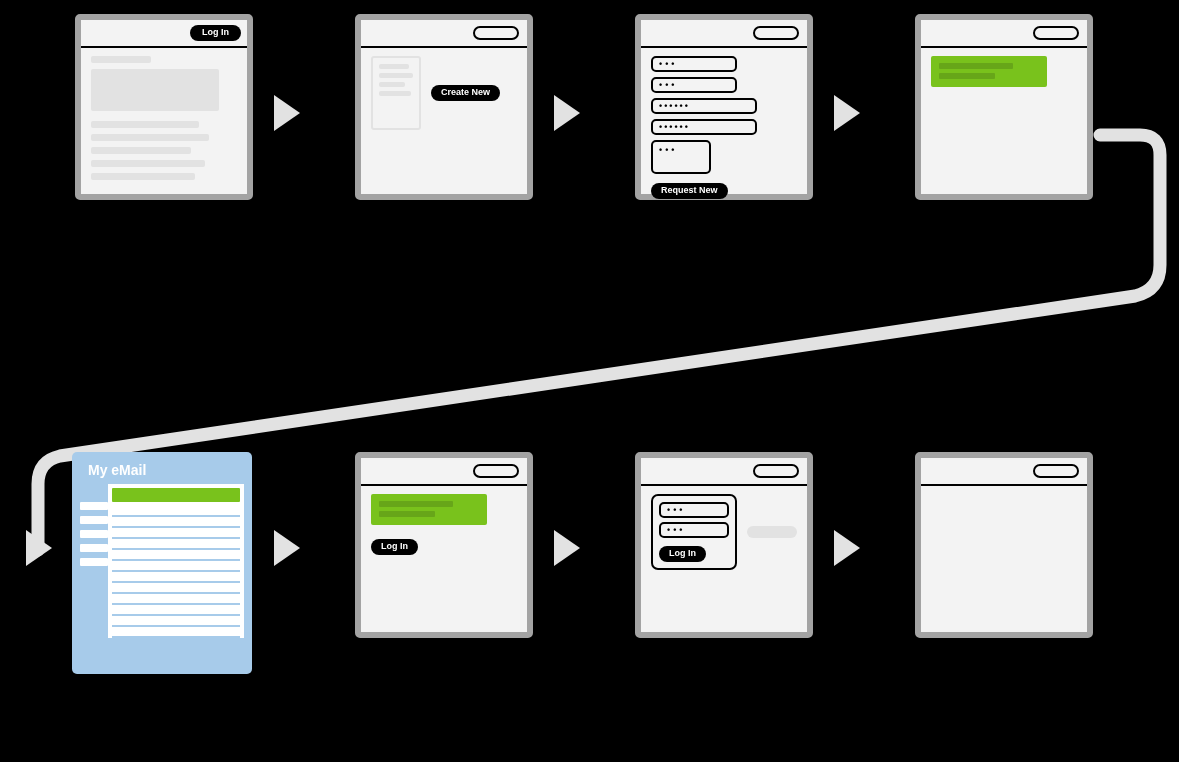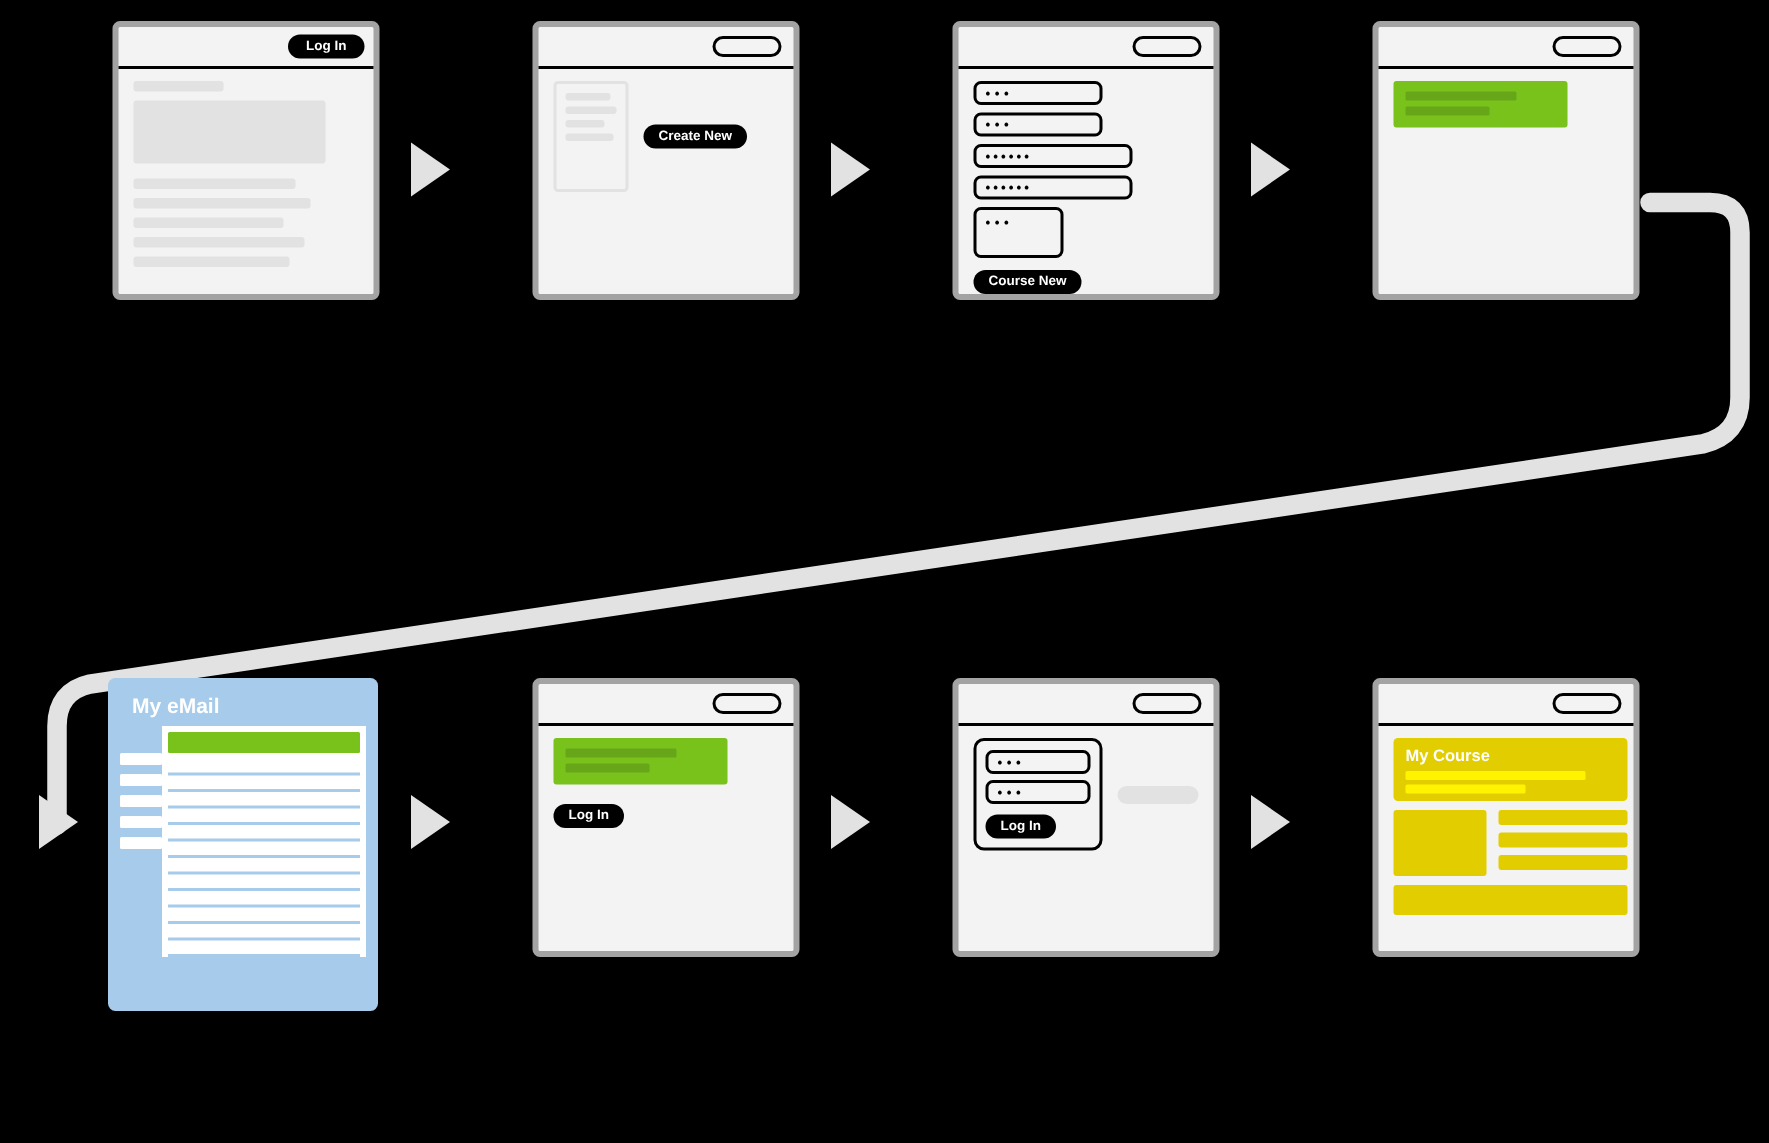--- a/index.html
+++ b/index.html
@@ -11,21 +11,21 @@
     position: relative;
     font-family: "Helvetica Neue", Helvetica, Arial, sans-serif;
     font-weight: 700;
   }
   svg.flowline { position: absolute; top: 0; left: 0; pointer-events: none; }
   .stage { position: absolute; }
 
   
   .win {
     background: #F3F3F3;
-    border: 4px solid #a3a3a3;
+    border: 6px solid #a3a3a3;
     border-radius: 5px;
     position: relative;
   }
   .win-head {
     height: 28px;
     border-bottom: 2px solid #000;
     position: relative;
   }
   .pill-hole {
     position: absolute;
@@ -196,21 +196,21 @@
         <div class="field">•••</div>
         <div class="field">•••</div>
       </div>
       <div style="width:106px;">
         <div class="field" style="letter-spacing:2px;">••••••</div>
         <div class="field" style="letter-spacing:2px;">••••••</div>
       </div>
       <div style="width:60px;">
         <div class="field tall">•••</div>
       </div>
-      <span class="pill-btn" style="margin-top:1px;">Course New</span>
+      <span class="pill-btn" style="margin-top:1px;">Request New</span>
     </div>
   </div>
 </div>
 
 <div class="arr" style="left:834px; top:95px;"></div>
 
 <div class="stage" style="left:915px; top:14px;">
   <div class="win" style="width:178px; height:186px;">
     <div class="win-head">
       <span class="pill-hole"></span>
@@ -291,30 +291,14 @@
   </div>
 </div>
 
 <div class="arr" style="left:834px; top:530px;"></div>
 
 <div class="stage" style="left:915px; top:452px;">
   <div class="win" style="width:178px; height:186px;">
     <div class="win-head">
       <span class="pill-hole"></span>
     </div>
-    <div class="body">
-      <div class="course">
-        <div class="ctitle">My Course</div>
-        <div class="cl" style="width:120px;"></div>
-        <div class="cl" style="width:80px;"></div>
-      </div>
-      <div class="dash" style="width:156px;">
-        <div class="block" style="width:62px; height:44px;"></div>
-        <div style="flex:1;">
-          <div class="block" style="height:10px; margin-bottom:5px;"></div>
-          <div class="block" style="height:10px; margin-bottom:5px;"></div>
-          <div class="block" style="height:10px;"></div>
-        </div>
-      </div>
-      <div class="block" style="width:156px; height:20px; margin-top:6px;"></div>
-    </div>
   </div>
 </div>
 
 </body></html>

